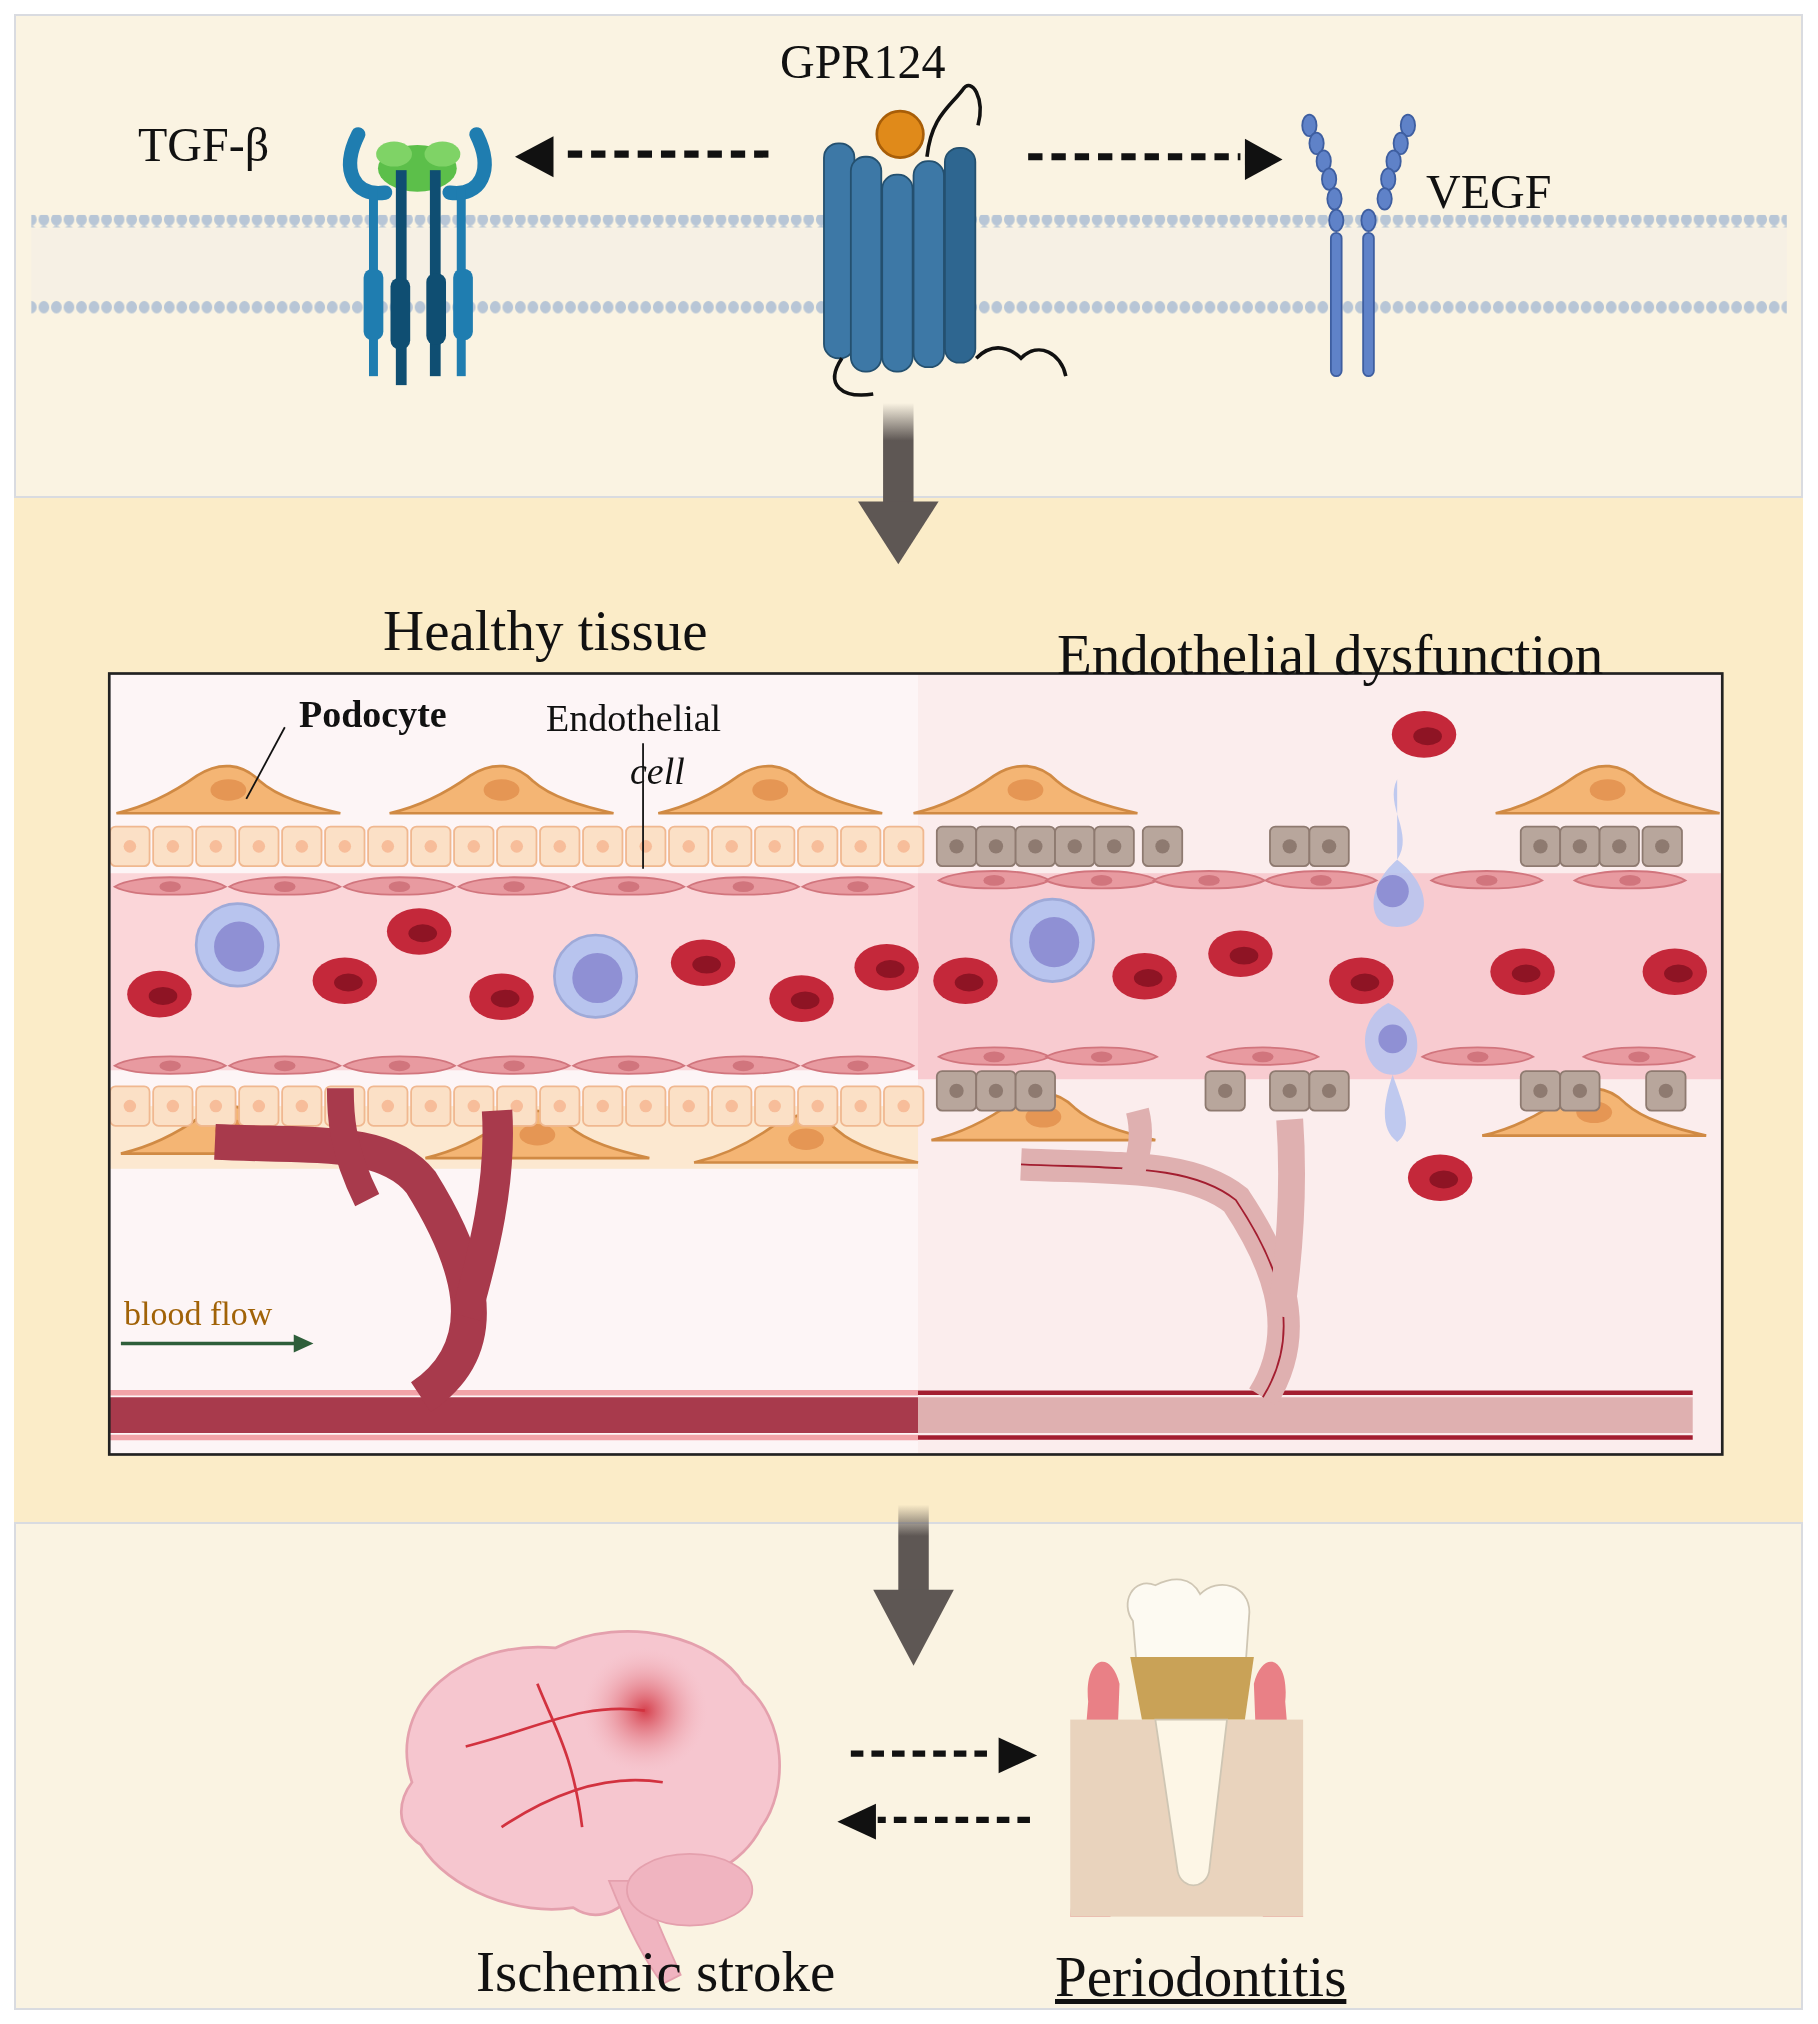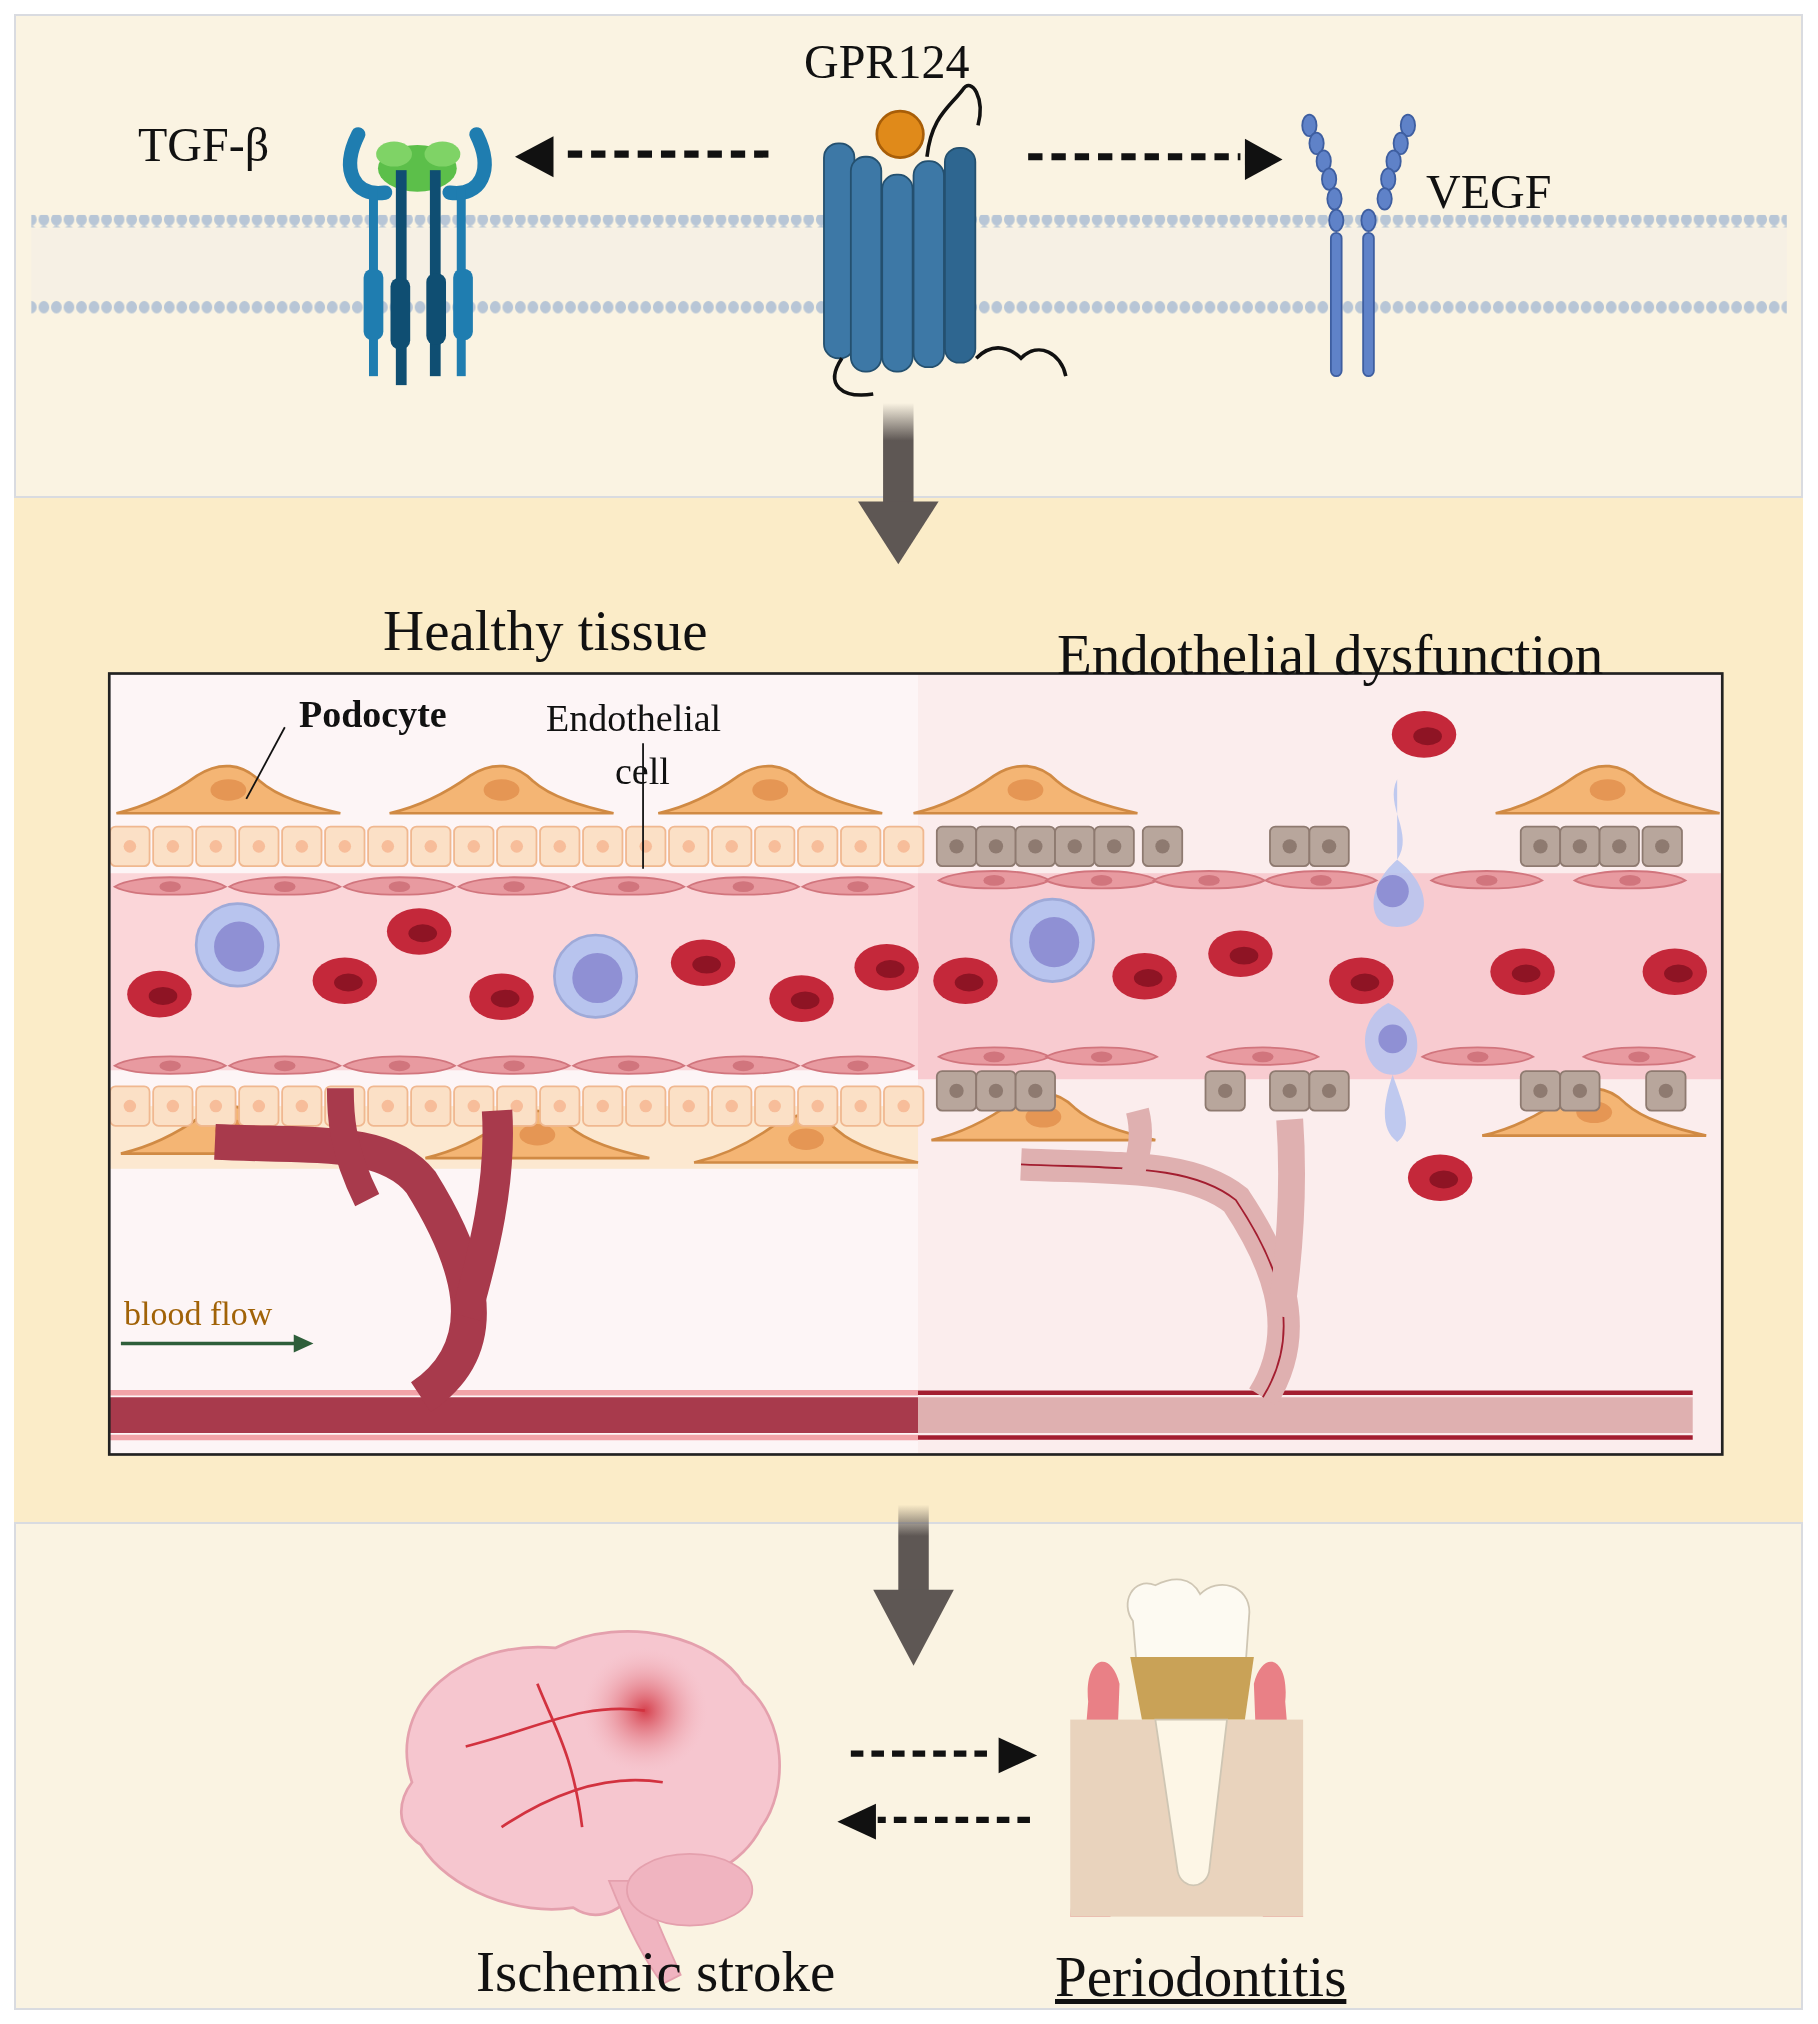--- a/index.html
+++ b/index.html
@@ -332,27 +332,27 @@
   <g>
     <line x1="950" y1="1958" x2="1110" y2="1958" stroke="#111" stroke-width="7" stroke-dasharray="14,9"></line>
     <polygon points="1158,1960 1115,1940 1115,1980" fill="#111"></polygon>
   </g>
   <g>
     <line x1="1150" y1="2032" x2="980" y2="2032" stroke="#111" stroke-width="7" stroke-dasharray="14,9"></line>
     <polygon points="935,2034 978,2014 978,2054" fill="#111"></polygon>
   </g>
 </svg>
 
-<div class="label lbl-xl" style="left:804px; top:38px;text-align:right;">GPR124</div>
+<div class="label lbl-xl" style="left:780px; top:38px;text-align:right;">GPR124</div>
 <div class="label lbl-xl" style="left:138px; top:121px;text-align:center;">TGF-β</div>
 <div class="label lbl-xl" style="left:1426px; top:125px;margin-top:43px;">VEGF</div>
 
 <div class="label lbl-lg" style="left:383px; top:602px;">Healthy tissue</div>
 <div class="label lbl-lg" style="left:1057px; top:626px;">Endothelial dysfunction</div>
 
 <div class="label lbl-md" style="left:299px; top:695px;font-weight:bold;">Podocyte</div>
 <div class="label lbl-md" style="left:546px; top:699px;">Endothelial</div>
-<div class="label lbl-md" style="left:615px; top:752px;">cell</div>
+<div class="label lbl-md" style="left:630px; top:752px;font-style:italic;">cell</div>
 <div class="label lbl-sm green" style="left:124px; top:1297px;">blood flow</div>
 
 <div class="label lbl-lg" style="left:476px; top:1943px;">Ischemic stroke</div>
 <div class="label lbl-lg" style="left:1055px; top:1948px;text-decoration:underline;">Periodontitis</div>
 
 
 </body></html>

